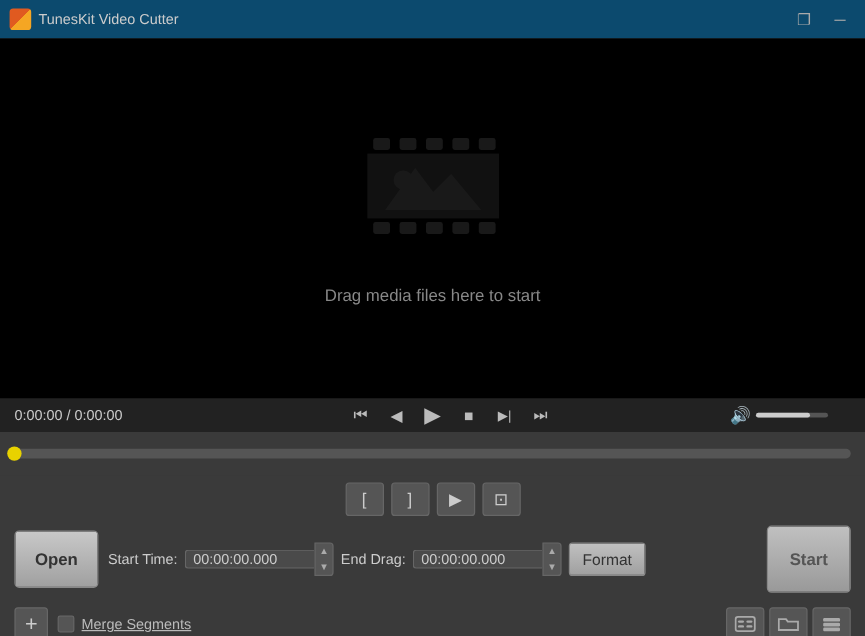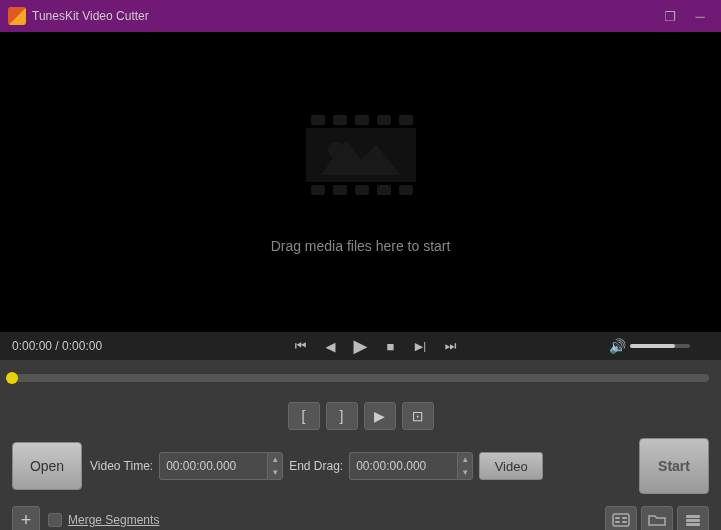--- a/index.html
+++ b/index.html
@@ -9,21 +9,21 @@
       height: 530px;
       background: #3a3a3a;
       font-family: Arial, sans-serif;
       overflow: hidden;
       user-select: none;
     }
 
     
     .titlebar {
       height: 32px;
-      background: #701a75;
+      background: #0c4a6e;
       display: flex;
       align-items: center;
       padding: 0 8px;
       gap: 6px;
     }
 
     .titlebar-icon {
       width: 18px;
       height: 18px;
       background: linear-gradient(135deg, #e05a20 50%, #f5a623 50%);
@@ -209,21 +209,21 @@
     }
 
     .open-btn {
       width: 70px;
       height: 48px;
       background: linear-gradient(to bottom, #c8c8c8, #a0a0a0);
       border: 1px solid #888;
       border-radius: 4px;
       color: #333;
       font-size: 14px;
-      font-weight: normal;
+      font-weight: bold;
       cursor: pointer;
       flex-shrink: 0;
     }
 
     .time-fields {
       display: flex;
       align-items: center;
       gap: 6px;
       flex: 1;
     }
@@ -234,21 +234,21 @@
       white-space: nowrap;
     }
 
     .time-input-group {
       display: flex;
       align-items: center;
     }
 
     .time-input {
       width: 108px;
-      height: 28px;
+      height: 16px;
       background: #4a4a4a;
       border: 1px solid #666;
       border-right: none;
       color: #ccc;
       font-size: 12px;
       padding: 0 6px;
       border-radius: 3px 0 0 3px;
     }
 
     .time-spinner {
@@ -436,39 +436,39 @@
     <button class="edit-btn" title="Mark Start">[</button>
     <button class="edit-btn" title="Mark End">]</button>
     <button class="edit-btn" title="Preview">▶</button>
     <button class="edit-btn" title="Cut">⊡</button>
   </div>
 
   <div class="main-controls-row">
     <button class="open-btn">Open</button>
 
     <div class="time-fields">
-      <span class="time-label">Video Time:</span>
+      <span class="time-label">Start Time:</span>
       <div class="time-input-group">
         <input class="time-input" type="text" value="00:00:00.000" readonly="" style="">
         <div class="time-spinner">
           <div class="spinner-up">▲</div>
           <div class="spinner-down">▼</div>
         </div>
       </div>
 
       <span class="time-label">End Drag:</span>
       <div class="time-input-group">
         <input class="time-input" type="text" value="00:00:00.000" readonly="" style="">
         <div class="time-spinner">
           <div class="spinner-up">▲</div>
           <div class="spinner-down">▼</div>
         </div>
       </div>
 
-      <button class="format-btn">Video</button>
+      <button class="format-btn">Format</button>
     </div>
 
     <button class="start-btn">Start</button>
   </div>
 
   <div class="bottom-row">
     <button class="add-btn">+</button>
     <div class="merge-checkbox-area">
       <div class="merge-checkbox"></div>
       <span class="merge-label">Merge Segments</span>

